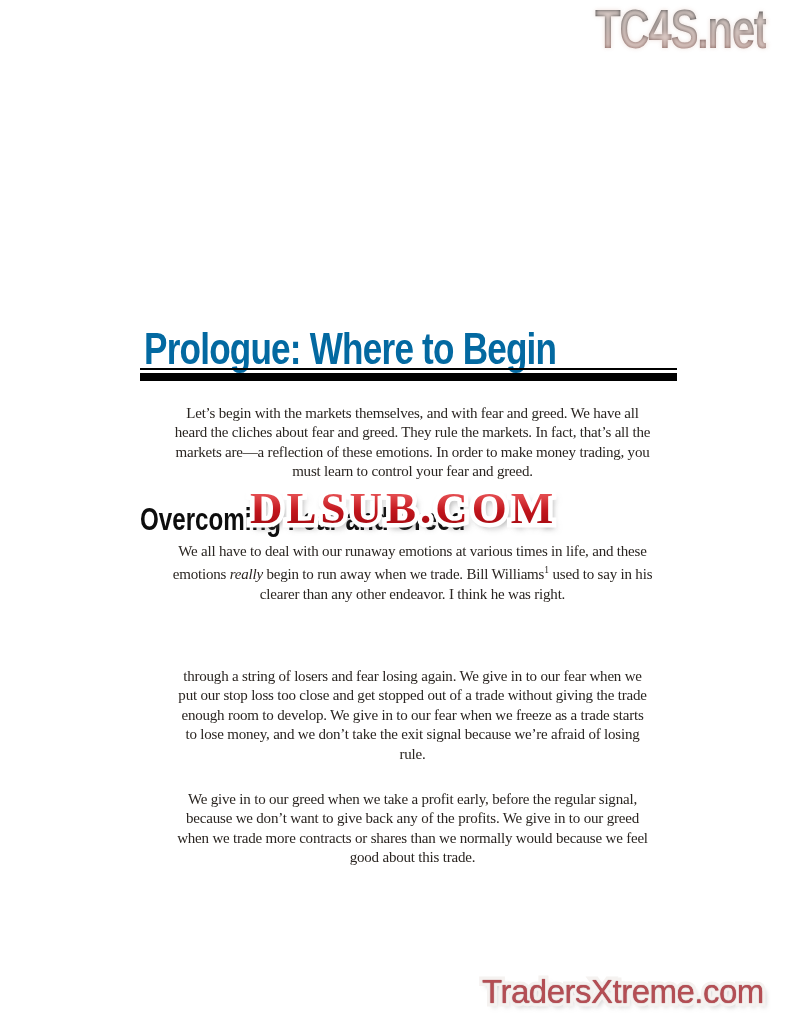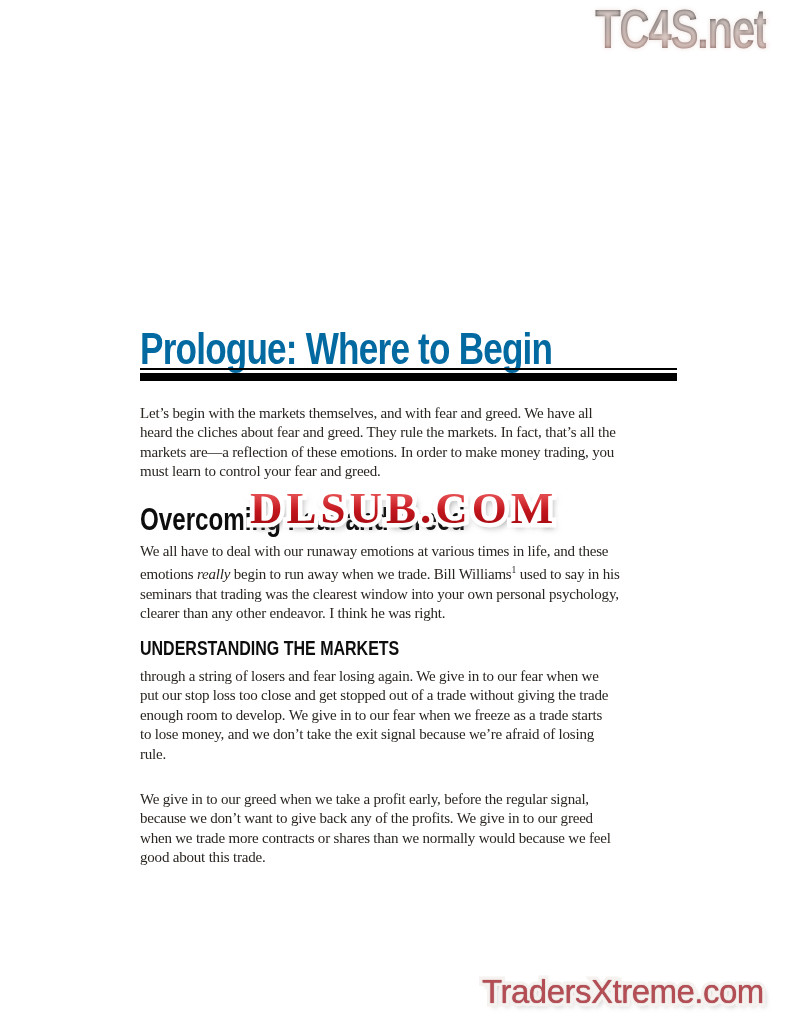--- a/index.html
+++ b/index.html
@@ -2,20 +2,21 @@
 <html><head>
 <meta charset="utf-8">
 <style>
   html,body{margin:0;padding:0;background:#ffffff;}
   .sheet{
     position:relative;
     width:791px;height:1024px;
     background:#ffffff;
     overflow:hidden;
     font-family:"Liberation Serif", serif;
+    text-align:center;
   }
 
   
   .wm-top{
     position:absolute;left:595px;top:2px;
     font-family:"Liberation Sans", sans-serif;
     font-weight:bold;font-size:55px;line-height:55px;
     white-space:nowrap;
   }
   .wm-top .scale{display:inline-block;transform:scaleX(.77);transform-origin:left top;}
@@ -136,25 +137,23 @@
   <div class="h2"><span class="scale">Overcoming Fear and Greed</span></div>
 
   <div class="wm-dlsub">
     <span class="wm-layer outline">DLSUB.COM</span>
     <span class="wm-layer fill">DLSUB.COM</span>
   </div>
 
   <div class="para" id="p2">
     <div class="line">We all have to deal with our runaway emotions at various times in life, and these</div>
     <div class="line"><span>emotions </span><em>really</em><span> begin to run away when we trade. Bill Williams</span><sup>1</sup><span> used to say in his</span></div>
-    <div class="line">seminars that trading was the clearest window into your own personal psychology,</div>
     <div class="line">clearer than any other endeavor. I think he was right.</div>
   </div>
 
-  <div class="h3"><span class="scale">UNDERSTANDING THE MARKETS</span></div>
 
   <div class="para" id="p3">
     <div class="line">through a string of losers and fear losing again. We give in to our fear when we</div>
     <div class="line">put our stop loss too close and get stopped out of a trade without giving the trade</div>
     <div class="line">enough room to develop. We give in to our fear when we freeze as a trade starts</div>
     <div class="line">to lose money, and we don’t take the exit signal because we’re afraid of losing</div>
     <div class="line">rule.</div>
   </div>
 
   <div class="para" id="p4">

